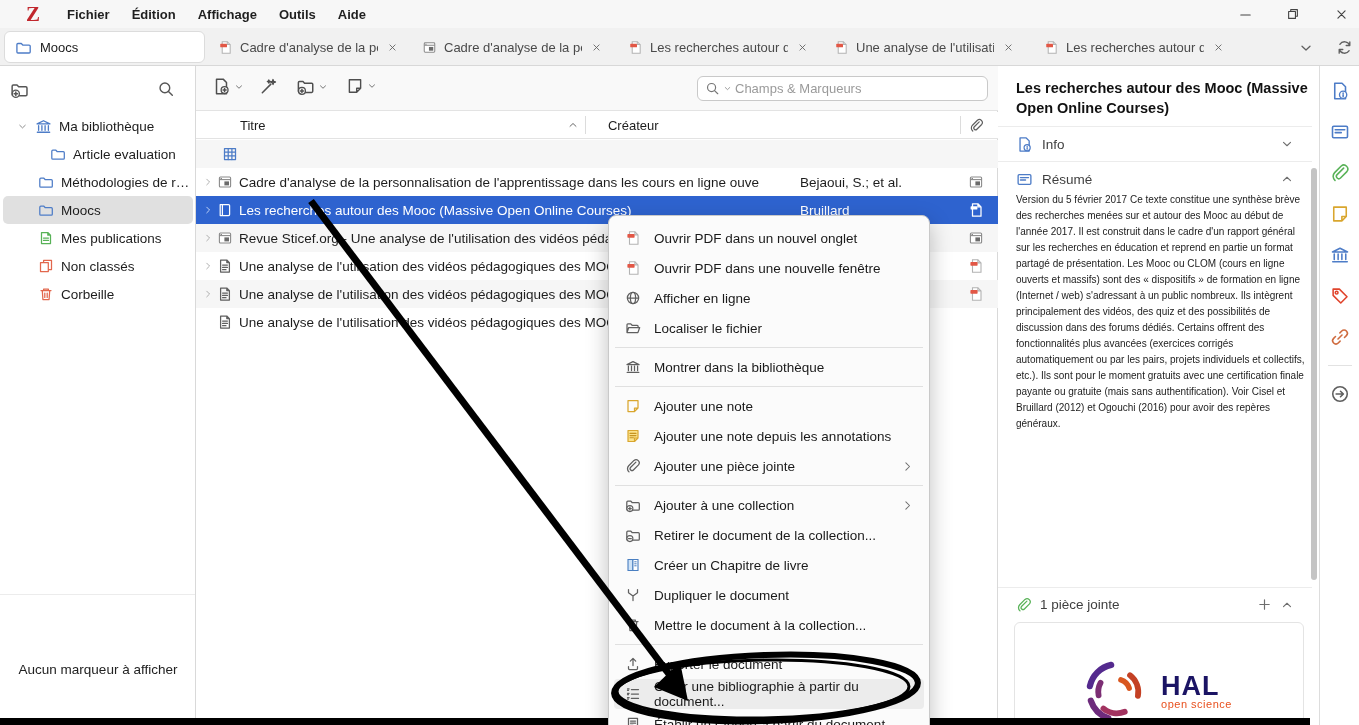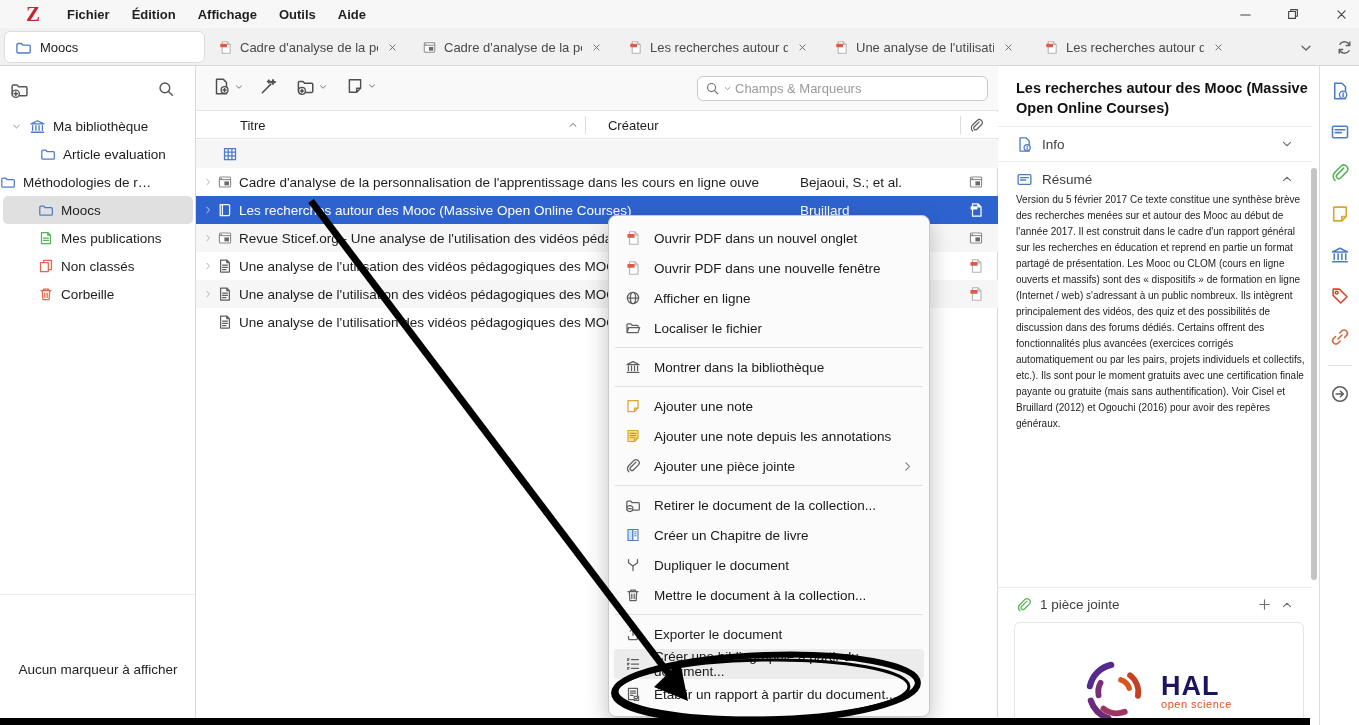--- a/index.html
+++ b/index.html
@@ -344,38 +344,38 @@
           <use href="#i-colladd"></use>
         </svg>
       </div>
     <div class="sbtool abs" style="left:157px">
         <svg class="ic" width="18" height="18">
           <use href="#i-search"></use>
         </svg>
       </div>
 
     <div class="tree">
-      <div class="trow" style="padding-left:10px">
+      <div class="trow" style="padding-left:16px">
         <span class="twist">
             <svg class="ic" width="11" height="11">
               <use href="#i-chevdown"></use>
             </svg>
           </span>
         <svg class="ic c-blue" width="17" height="17">
             <use href="#i-library"></use>
           </svg>
         <span>Ma bibliothèque</span>
       </div>
-      <div class="trow" style="padding-left:40px">
+      <div class="trow" style="padding-left:50px">
         <svg class="ic c-blue" width="16" height="16">
             <use href="#i-folder"></use>
           </svg>
         <span>Article evaluation</span>
       </div>
-      <div class="trow" style="">
+      <div class="trow" style="padding-left:38px">
         <svg class="ic c-blue" width="16" height="16">
             <use href="#i-folder"></use>
           </svg>
         <span>Méthodologies de r…</span>
       </div>
       <div class="trow sel-coll" style="padding-left:35px">
         <svg class="ic c-blue" width="16" height="16">
             <use href="#i-folder"></use>
           </svg>
         <span>Moocs</span>
@@ -701,20 +701,29 @@
           <use href="#i-clip"></use>
         </svg>
       <span class="grow">Ajouter une pièce jointe</span>
       <svg class="ic sub" width="13" height="13">
           <use href="#i-chevright"></use>
         </svg>
     </div>
     <div class="msep"></div>
     <div class="mi">
       <svg class="ic c-gray" width="16" height="16">
+          <use href="#i-colladd"></use>
+        </svg>
+      <span class="grow">Ajouter à une collection</span>
+      <svg class="ic sub" width="13" height="13">
+          <use href="#i-chevright"></use>
+        </svg>
+    </div>
+    <div class="mi">
+      <svg class="ic c-gray" width="16" height="16">
           <use href="#i-collrem"></use>
         </svg>
       <span class="grow">Retirer le document de la collection...</span>
     </div>
     <div class="mi">
       <svg class="ic" width="16" height="16">
           <use href="#i-chapter"></use>
         </svg>
       <span class="grow">Créer un Chapitre de livre</span>
     </div>

